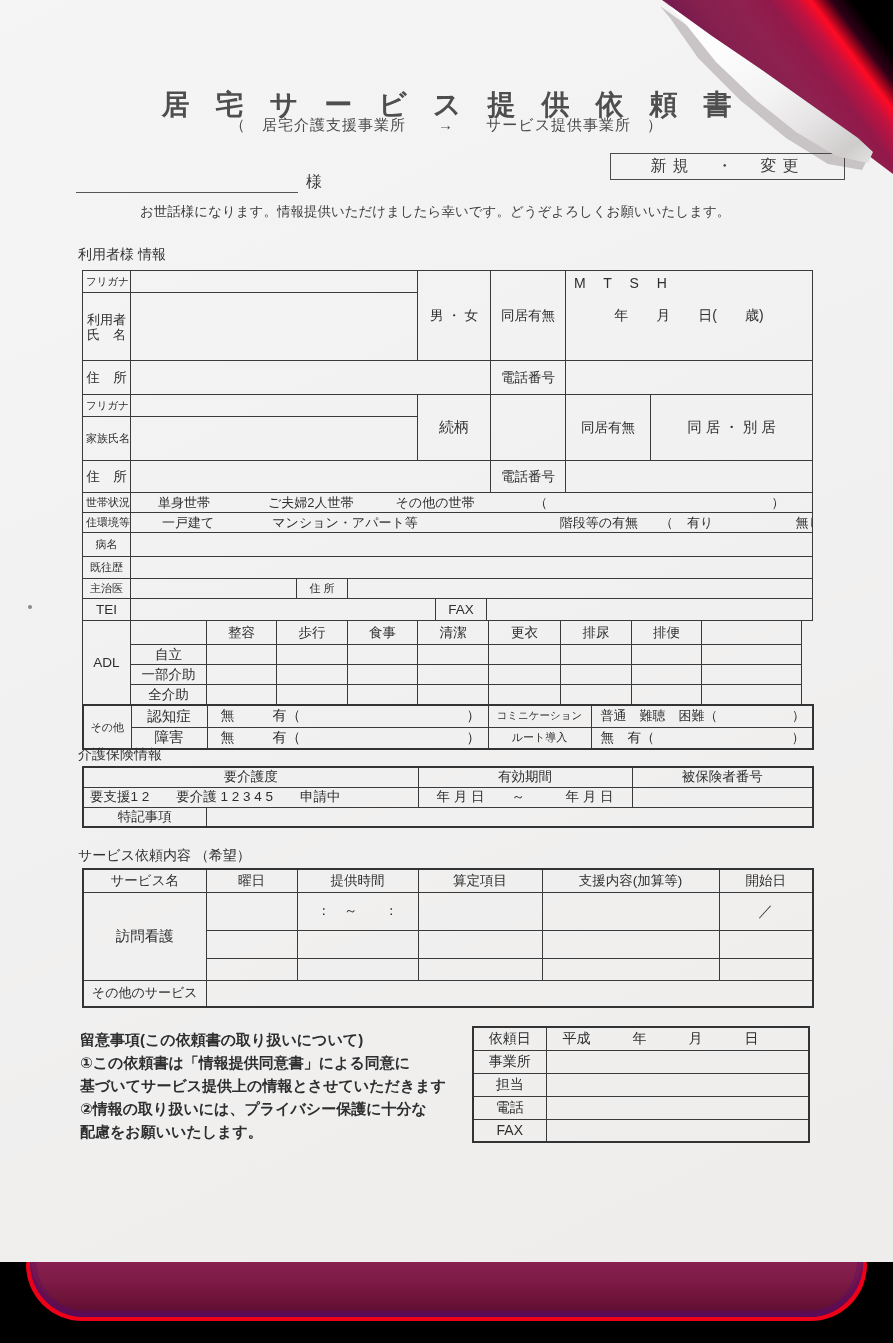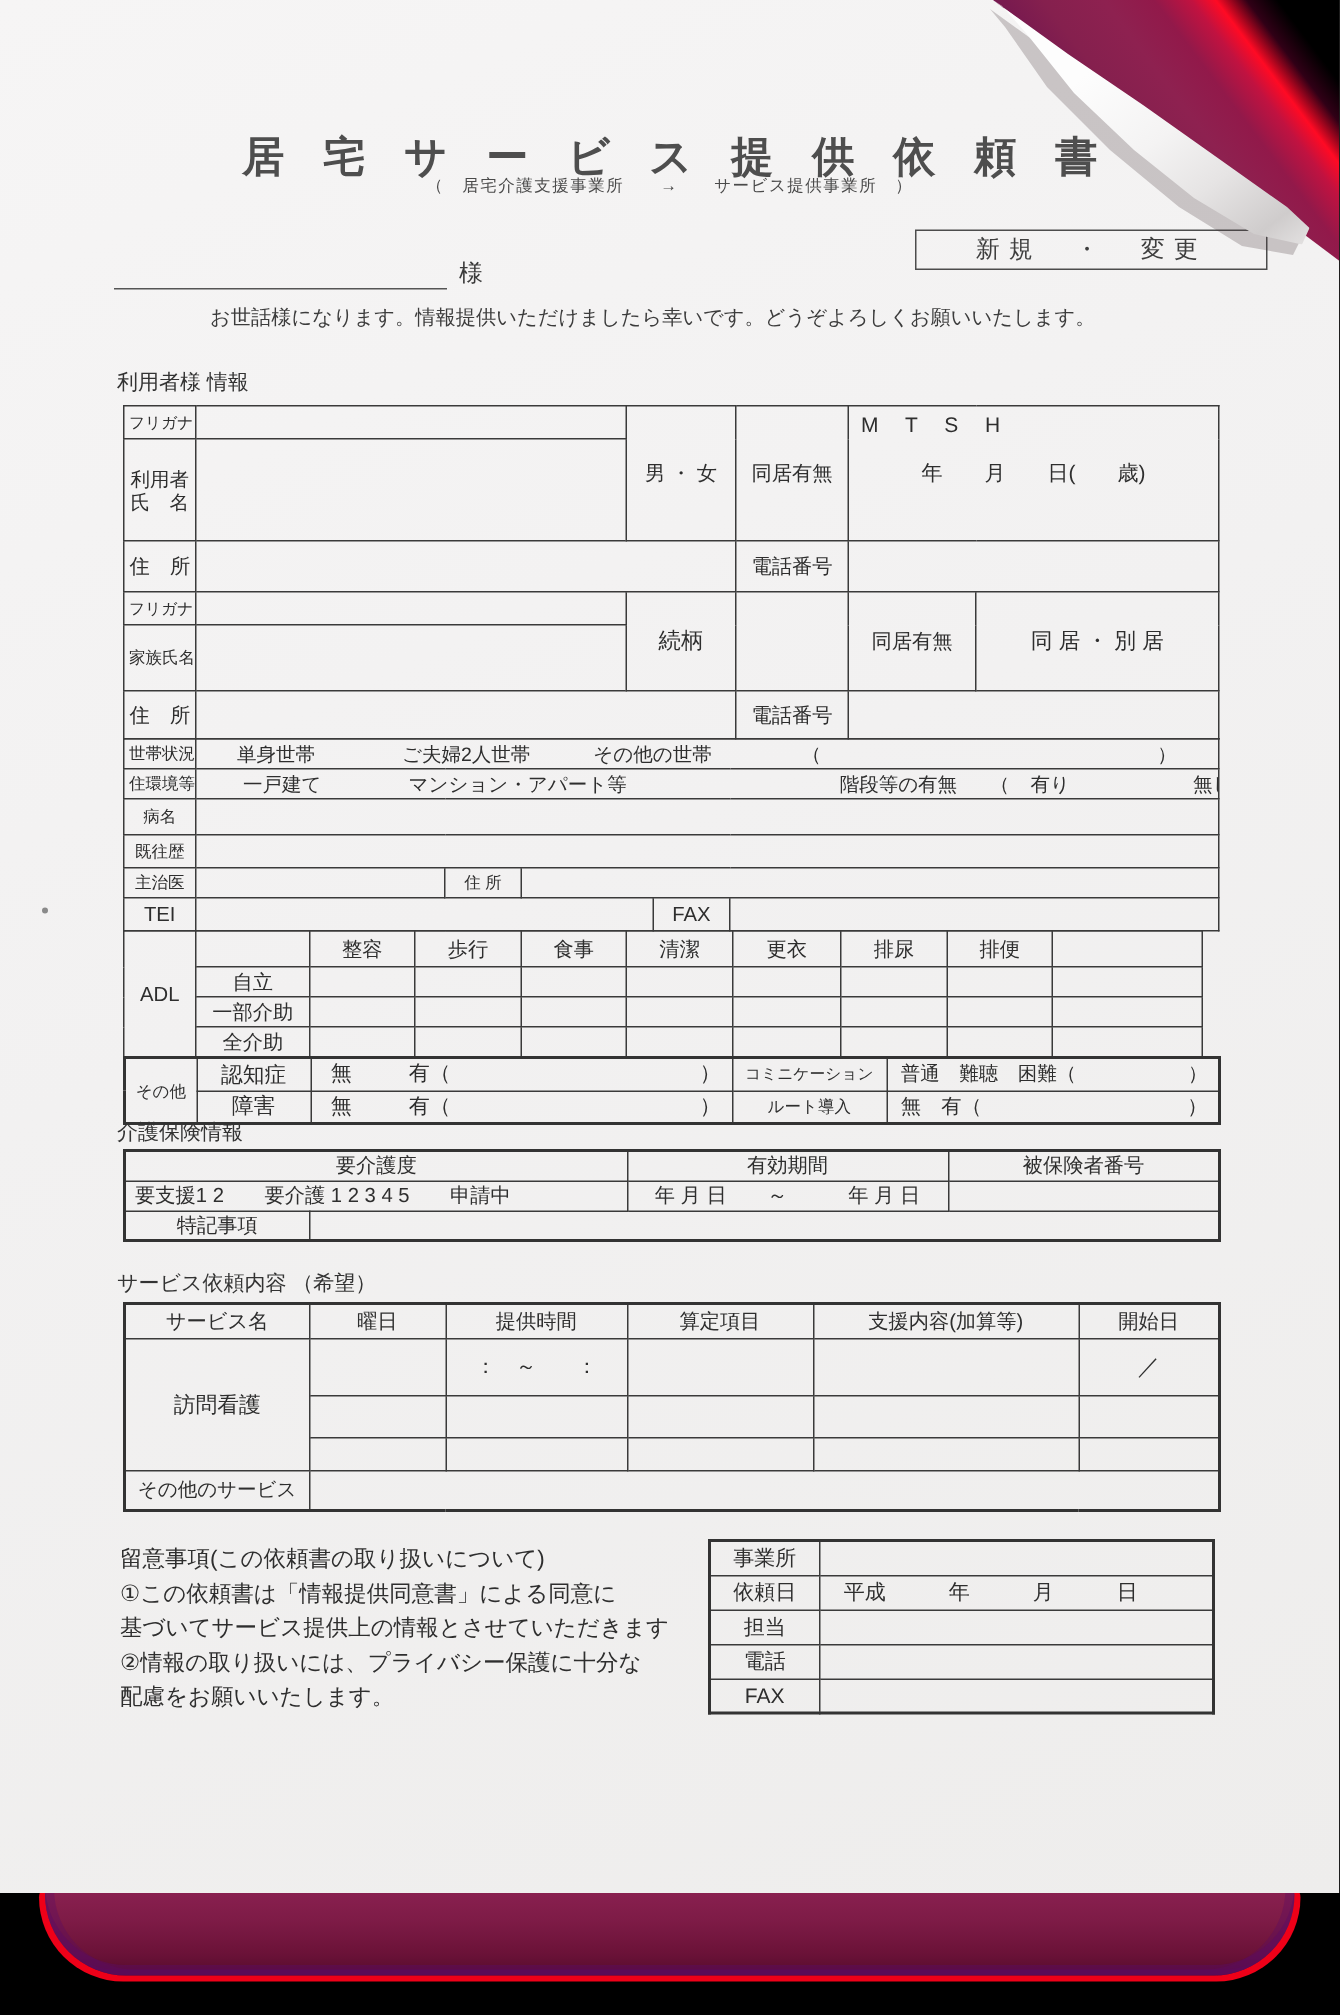--- a/index.html
+++ b/index.html
@@ -22,29 +22,29 @@
           background:linear-gradient(53deg,#3f0d42 30%,#6e1550 40%,#85204e 52%,#8e2150 62%,#92194a 70%,#c11240 76%,#ff0a24 80%,#300016 85%,#000 90%);}
   .flap-shadow{position:absolute;inset:0;filter:blur(5px);background:rgba(70,55,60,.25);
           clip-path:polygon(20px 6px,70px 42px,118px 76px,166px 110px,214px 144px,228px 158px,222px 170px,188px 164px,146px 138px,100px 100px,58px 58px,30px 18px);}
   .flap{position:absolute;inset:0;
         background:linear-gradient(143deg,#fdfdfd 28%,#f4f3f3 48%,#e6e4e4 62%,#cfcccc 76%,#f3f2f2 90%,#fafafa 100%);
         clip-path:polygon(22px 0,72px 36px,122px 70px,170px 104px,218px 138px,233px 152px,228px 163px,196px 156px,156px 132px,116px 100px,76px 62px,44px 22px,28px 4px);}
   
   .abs{position:absolute;}
   .title{left:0;top:74px;width:100%;text-align:center;font-size:28px;font-weight:bold;color:#4e4e4e;
          letter-spacing:26px;padding-left:26px;box-sizing:border-box;white-space:nowrap;margin-top:12px;}
-  .subtitle{left:0;top:116px;width:100%;text-align:center;font-size:11px;color:#4a4a4a;letter-spacing:1px;white-space:nowrap;}
+  .subtitle{left:0;top:116px;width:100%;text-align:center;font-size:15px;color:#4a4a4a;letter-spacing:1px;white-space:nowrap;}
   .newchange{left:610px;top:153px;width:233px;height:25px;border:1.6px solid #4c4c4c;background:transparent;
              display:flex;align-items:center;justify-content:center;font-size:16px;color:#3e3e3e;letter-spacing:6px;}
   .sama{left:76px;top:172px;font-size:16px;color:#3a3a3a;display:flex;align-items:flex-end;}
   .sama .line{display:inline-block;width:222px;border-bottom:1.6px solid #555;height:20px;}
   .sama .suffix{margin-left:8px;}
   .greet{left:140px;top:203px;font-size:13.5px;line-height:18.5px;color:#3c3c3c;}
   .seclabel{font-size:14px;color:#333;}
-  .notes{left:80px;top:1028px;width:395px;font-size:15px;line-height:23px;color:#2e2e2e;}
+  .notes{left:80px;top:1028px;width:395px;font-size:15px;line-height:23px;color:#2e2e2e;font-weight:bold;}
   
   table.t{position:absolute;border-collapse:collapse;table-layout:fixed;background:transparent;}
   table.t td{border:1.3px solid #3a3a3a;font-size:13.5px;color:#2e2e2e;padding:0 3px;
              overflow:hidden;white-space:nowrap;vertical-align:middle;}
   table.heavy{border:2px solid #333;}
   table.heavy td{border-width:1.5px;}
   td.lbl{text-align:center;font-size:12.5px;padding:0 1px;margin-top:21px;}
   td.lbl.sm{font-size:10.5px;}
   td.lbl.xs{font-size:11px;}
   .twoline{line-height:15px;display:block;text-align:center;font-size:13px;}
@@ -387,26 +387,26 @@
       <div>配慮をお願いいたします。</div>
     </div>
 
     <table class="t heavy" style="left:472px;top:1026px;width:336px;">
       <colgroup>
           <col style="width:73px">
           <col style="width:263px">
         </colgroup>
       <tbody>
           <tr style="height:23px">
-        <td class="ctr" style="font-size:14px">事業所</td>
-        <td></td>
-      </tr>
-      <tr style="height:23px">
         <td class="ctr" style="font-size:14px">依頼日</td>
         <td style="padding-left:16px;font-size:14px">平成　　　年　　　月　　　日</td>
+      </tr>
+      <tr style="height:23px">
+        <td class="ctr" style="font-size:14px">事業所</td>
+        <td></td>
       </tr>
       <tr style="height:23px">
         <td class="ctr" style="font-size:14px">担当</td>
         <td></td>
       </tr>
       <tr style="height:23px">
         <td class="ctr" style="font-size:14px">電話</td>
         <td></td>
       </tr>
       <tr style="height:23px">

